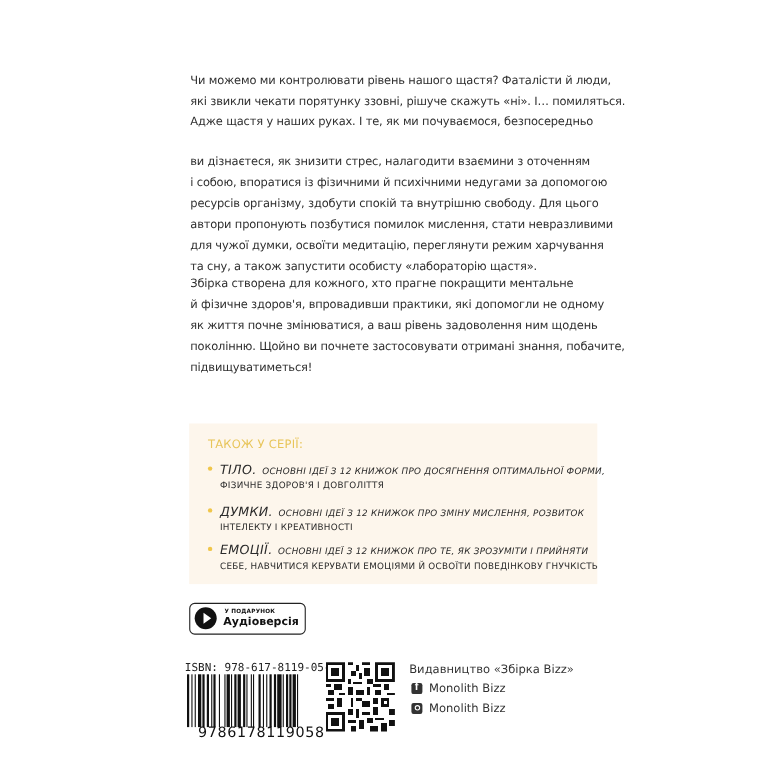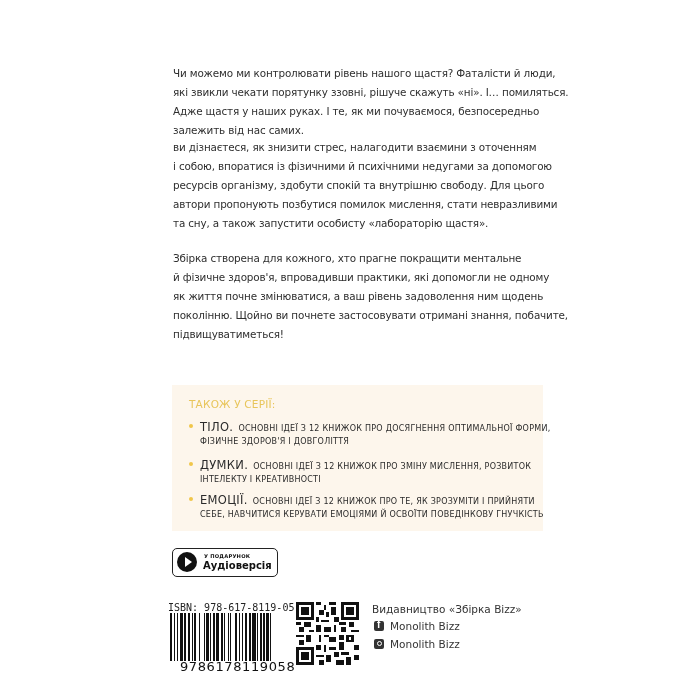--- a/index.html
+++ b/index.html
@@ -26,21 +26,21 @@
       font-size: 10.5px; color: #e8c55a; letter-spacing: 0.2px;
     }
     .series-item { position: absolute; left: 189px; width: 345px; }
     .series-item .bullet {
       position: absolute; left: 0; top: 5px; width: 4px; height: 4px; border-radius: 50%;
       background: #f0c64a;
     }
     .series-item .txt { margin-left: 11px; }
     .series-item .name { font-size: 11.5px; color: #2b2b2b; letter-spacing: 0.3px; }
     .series-item .desc { font-size: 8px; color: #2b2b2b; letter-spacing: 0.25px; text-transform: uppercase; }
-    .series-item .l1 { display: block; white-space: nowrap; line-height: 14px; }
+    .series-item .l1 { display: block; white-space: nowrap; line-height: 14px; font-style: italic; }
     .series-item .l2 { display: block; white-space: nowrap; line-height: 12px; font-size: 8px; letter-spacing: 0.25px; }
     #s1 { top: 419px; }
     #s2 { top: 457px; }
     #s3 { top: 492px; }
 
     .audio-badge {
       position: absolute; left: 172px; top: 548px; width: 106px; height: 29px;
       border: 1.3px solid #222; border-radius: 5px; box-sizing: border-box; background: #fff;
     }
     .audio-badge .play {
@@ -101,28 +101,28 @@
   </style>
 </head>
 <body>
 
 <div class="page">
 
   <div class="para" id="p1">
     <span class="ln">Чи можемо ми контролювати рівень нашого щастя? Фаталісти й люди,</span>
     <span class="ln">які звикли чекати порятунку ззовні, рішуче скажуть «ні». І… помиляться.</span>
     <span class="ln">Адже щастя у наших руках. І те, як ми почуваємося, безпосередньо</span>
-    <span class="ln">залежить від нас самих.</span>
   </div>
 
   <div class="para" id="p2">
     <span class="ln">ви дізнаєтеся, як знизити стрес, налагодити взаємини з оточенням</span>
     <span class="ln">і собою, впоратися із фізичними й психічними недугами за допомогою</span>
     <span class="ln">ресурсів організму, здобути спокій та внутрішню свободу. Для цього</span>
     <span class="ln">автори пропонують позбутися помилок мислення, стати невразливими</span>
+    <span class="ln">для чужої думки, освоїти медитацію, переглянути режим харчування</span>
     <span class="ln">та сну, а також запустити особисту «лабораторію щастя».</span>
   </div>
 
   <div class="para" id="p3">
     <span class="ln">Збірка створена для кожного, хто прагне покращити ментальне</span>
     <span class="ln">й фізичне здоров'я, впровадивши практики, які допомогли не одному</span>
     <span class="ln">як життя почне змінюватися, а ваш рівень задоволення ним щодень</span>
     <span class="ln">поколінню. Щойно ви почнете застосовувати отримані знання, побачите,</span>
     <span class="ln">підвищуватиметься!</span>
   </div>

